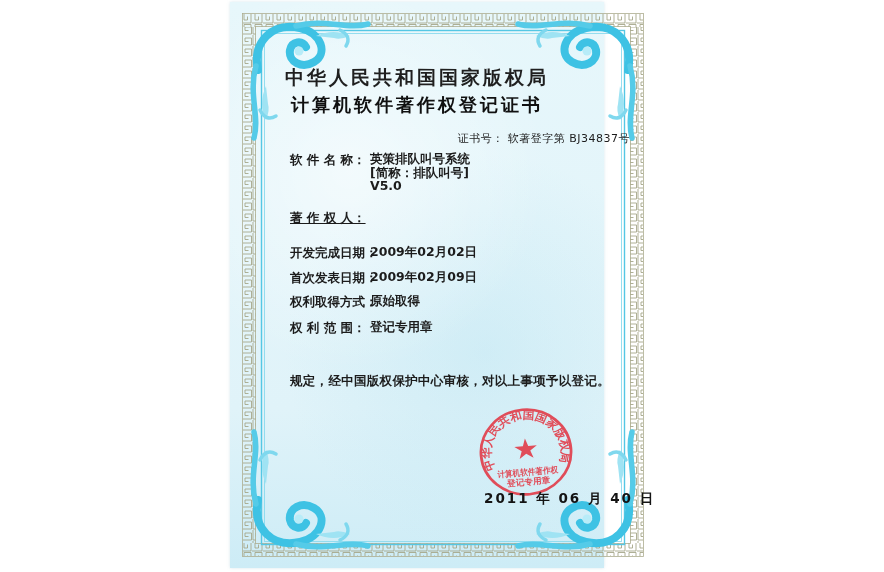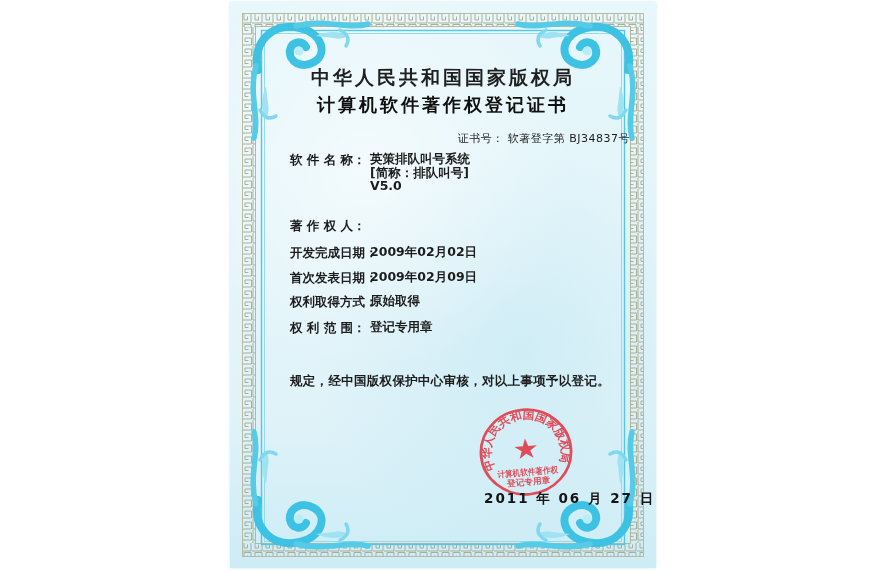--- a/index.html
+++ b/index.html
@@ -1,21 +1,21 @@
 <!DOCTYPE html>
 <html><head>
 <meta charset="utf-8">
 <style>
   html,body{margin:0;padding:0;}
   body{
     width:884px;height:572px;position:relative;background:#ffffff;overflow:hidden;
     font-family:"DejaVu Sans", sans-serif;
   }
   .scan{
-    position:absolute;left:230px;top:2px;width:426px;height:566px;
+    position:absolute;left:230px;top:2px;width:374px;height:566px;
     background-color:#e1f4f9;
     background-image:
       radial-gradient(circle at 32% 30%, rgba(255,255,255,0.55), rgba(255,255,255,0) 42%),
       radial-gradient(circle at 68% 62%, rgba(168,221,238,0.30), rgba(168,221,238,0) 46%),
       linear-gradient(180deg,#e7f7fb 0%,#e0f3f9 72%,#cdecf6 100%);
     box-shadow:0 0 3px rgba(150,190,205,0.35);
   }
   .ornament{position:absolute;left:0;top:0;}
   .textlayer{position:absolute;left:0;top:0;width:100%;height:100%;}
   .authority{
@@ -28,21 +28,21 @@
   }
   .certno{
     position:absolute;top:129px;left:0;width:384px;text-align:right;
     font-size:11px;font-weight:normal;color:#1c1c1c;letter-spacing:0.5px;padding-left:16px;
   }
   .certno .cv{margin-left:4px;}
   .row{position:absolute;left:60px;display:flex;font-size:12.5px;font-weight:bold;color:#1c1c1c;justify-content:flex-end;}
   .row .lbl{width:80px;flex:none;white-space:pre;}
   .row .val{display:block;}
   .row .vline{display:block;line-height:13.5px;}
-  .r0{top:150px;}.r1{top:216px;}.r2{top:243px;}.r3{top:268px;}.r4{top:292px;}.r5{top:318px;}.r6{top:340px;}
+  .r0{top:150px;}.r1{top:208px;text-decoration:underline;}.r2{top:243px;}.r3{top:268px;}.r4{top:292px;}.r5{top:318px;}.r6{top:340px;}
   .statement{
     position:absolute;left:60px;top:366px;width:328px;
     font-size:12.5px;font-weight:bold;color:#1c1c1c;line-height:25px;letter-spacing:0.3px;
   }
   .statement .ind{text-indent:25px;}
   .seal{
     position:absolute;left:247px;top:404px;width:98px;height:92px;
     transform:rotate(-5deg);opacity:0.9;
   }
   .seal svg{display:block;width:100%;height:100%;}
@@ -148,15 +148,15 @@
         <path id="sealArc" d="M17.4 65.2 A36 36 0 1 1 82.6 65.2" fill="none"></path>
         <text class="ring" fill="#e23c49">
           <textPath href="#sealArc" startOffset="0" textLength="143" lengthAdjust="spacingAndGlyphs">中华人民共和国国家版权局</textPath>
         </text>
         <text class="star" x="50" y="57" text-anchor="middle" fill="#e23c49">★</text>
         <text class="inner" x="50" y="75" text-anchor="middle" textLength="62" lengthAdjust="spacingAndGlyphs" fill="#e23c49">计算机软件著作权</text>
         <text class="inner" x="50" y="85.5" text-anchor="middle" textLength="44" lengthAdjust="spacingAndGlyphs" fill="#e23c49">登记专用章</text>
       </svg>
     </div>
 
-    <div class="date">2011 年 06 月 27 日</div>
+    <div class="date">2011 年 06 月 40 日</div>
   </div>
 </div>
 
 </body></html>

